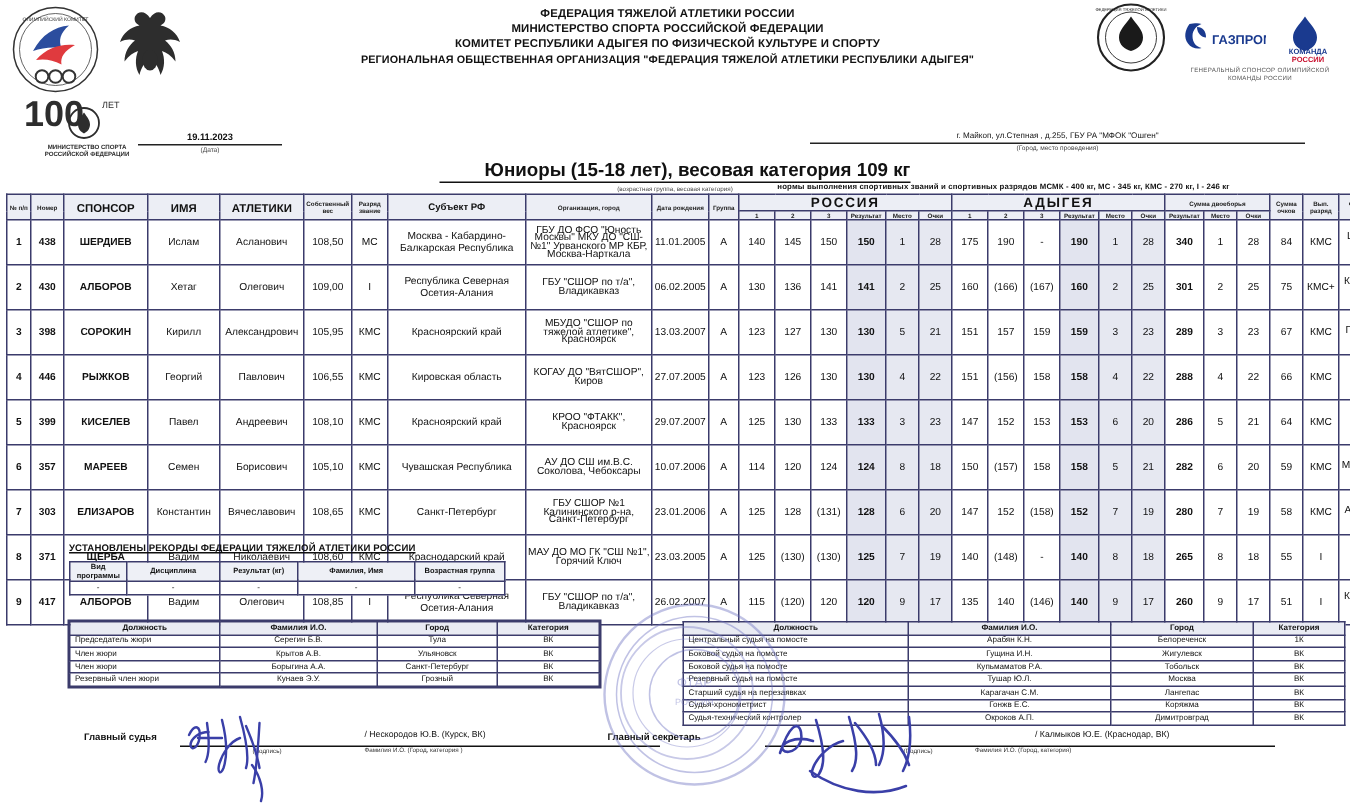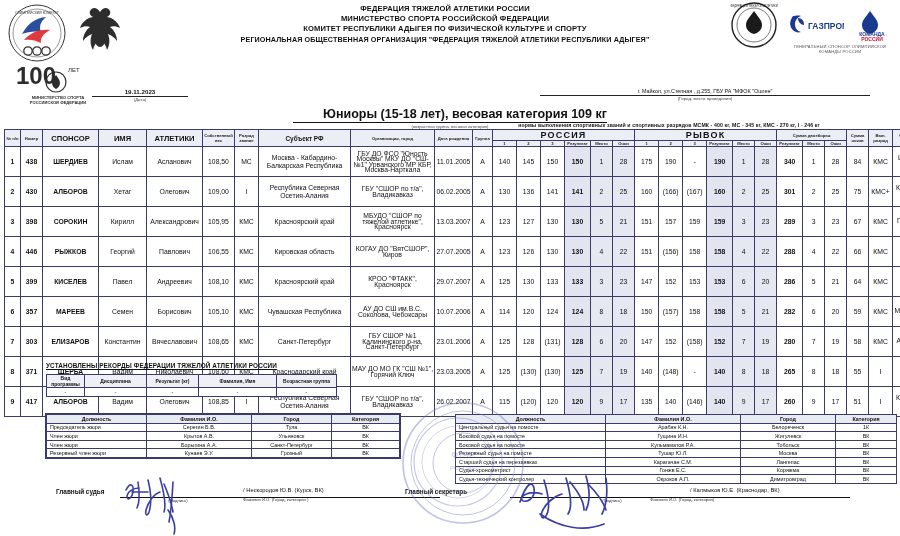--- a/index.html
+++ b/index.html
@@ -277,21 +277,21 @@
         <th rowspan="2" class="th-big">СПОНСОР</th>
         <th rowspan="2" class="th-big">ИМЯ</th>
         <th rowspan="2" class="th-big">АТЛЕТИКИ</th>
         <th rowspan="2" class="th-sm">Собственный вес</th>
         <th rowspan="2" class="th-sm">Разряд звание</th>
         <th rowspan="2" class="th-mid">Субъект РФ</th>
         <th rowspan="2" class="th-sm">Организация, город</th>
         <th rowspan="2" class="th-sm">Дата рождения</th>
         <th rowspan="2" class="th-sm">Группа</th>
         <th colspan="6" class="th-grp">РОССИЯ</th>
-        <th colspan="6" class="th-grp">РЫВОК</th>
+        <th colspan="6" class="th-grp">АДЫГЕЯ</th>
         <th colspan="3" class="th-sm">Сумма двоеборья</th>
         <th rowspan="2" class="th-sm">Сумма очков</th>
         <th rowspan="2" class="th-sm">Вып. разряд</th>
         <th rowspan="2" class="th-sm">Фамилия, инициалы тренера (тренеров)</th>
       </tr>
       <tr>
         <th class="th-sm">1</th>
         <th class="th-sm">2</th>
         <th class="th-sm">3</th>
         <th class="th-sm">Результат</th>

